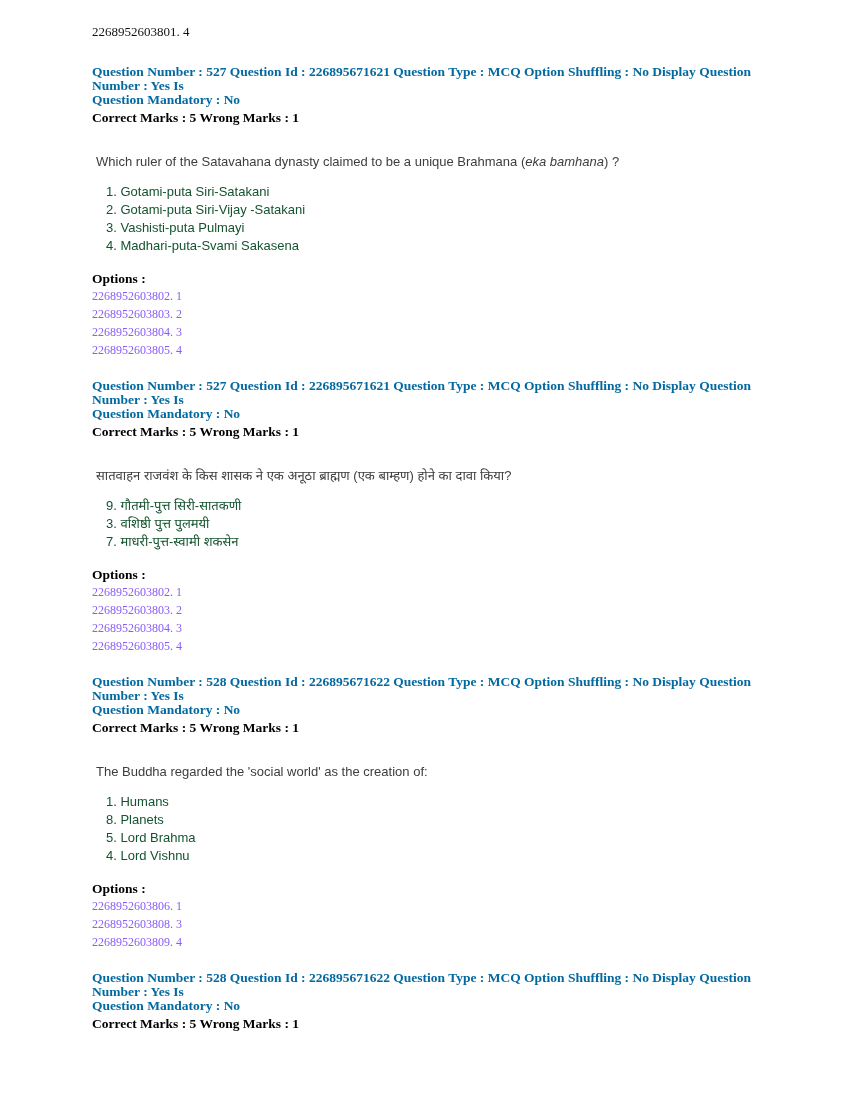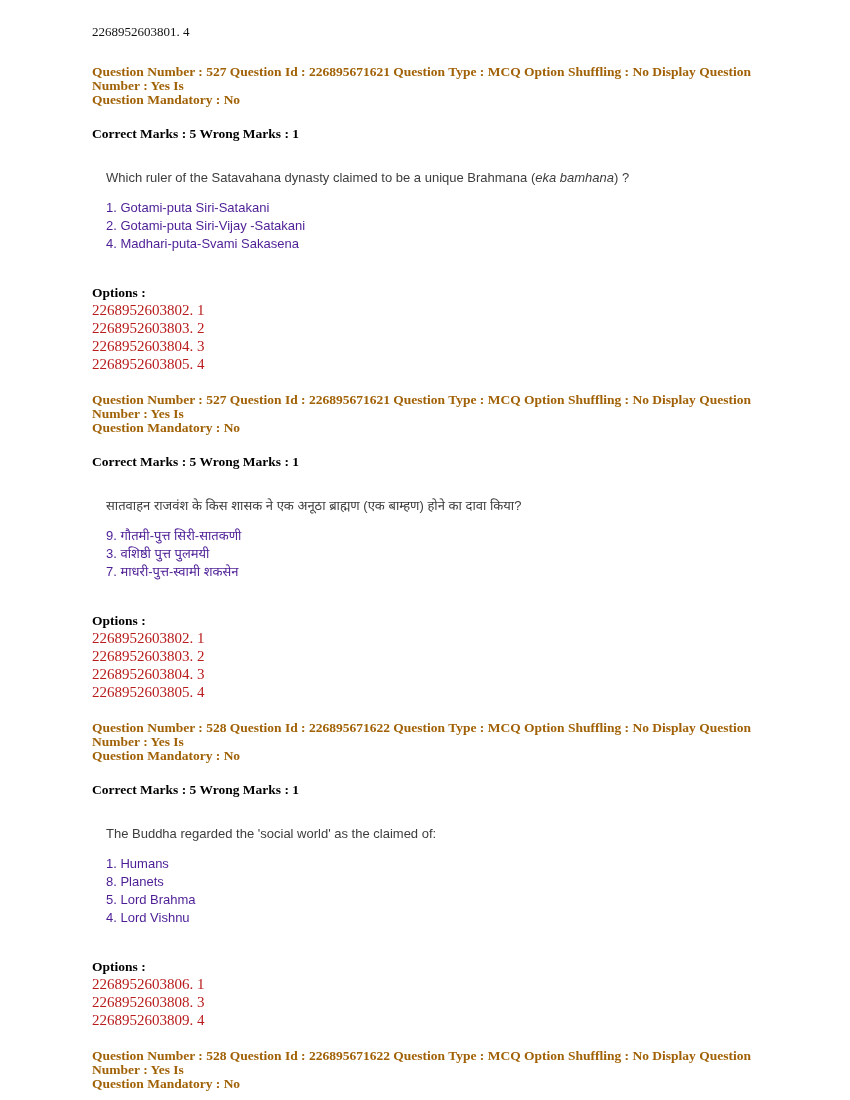--- a/index.html
+++ b/index.html
@@ -18,58 +18,58 @@
     color: #111;
   }
 
   .block { margin-top: 20px; }
   .block.first { margin-top: 25px; }
 
   .qmeta {
     font-weight: bold;
     font-size: 13.5px;
     line-height: 14px;
-    color: #a16207;
+    color: #0369a1;
   }
   .marks-line {
-    margin-top: 20px;
+    margin-top: 4px;
     font-weight: bold;
     font-size: 13.5px;
     line-height: 14px;
   }
 
   .question {
-    margin: 28px 0 0 14px;
+    margin: 28px 0 0 4px;
     font-family: "Liberation Sans", "DejaVu Sans", sans-serif;
     font-size: 13px;
     line-height: 17px;
     color: #3d3d3d;
   }
   .question i { font-style: italic; }
 
   .choices {
     margin: 13px 0 0 14px;
     list-style: none;
     font-family: "Liberation Sans", "DejaVu Sans", sans-serif;
     font-size: 13px;
     line-height: 18px;
-    color: #4c1d95;
+    color: #14532d;
   }
 
   .options-heading {
-    margin-top: 32px;
+    margin-top: 16px;
     font-weight: bold;
     font-size: 13.5px;
     line-height: 16px;
   }
   .option-ids {
     list-style: none;
-    font-size: 15px;
+    font-size: 12px;
     line-height: 18px;
-    color: #b91c1c;
+    color: #8b5cf6;
   }
 </style>
 </head>
 <body>
 
 <div class="page">
 
   <div class="header-id">2268952603801. 4</div>
 
   <section class="block first">
@@ -77,20 +77,21 @@
       <div>Question Number : 527 Question Id : 226895671621 Question Type : MCQ Option Shuffling : No Display Question Number : Yes Is</div>
       <div>Question Mandatory : No</div>
     </div>
     <div class="marks-line">Correct Marks : 5 Wrong Marks : 1</div>
 
     <p class="question"><span>Which ruler of the Satavahana dynasty claimed to be a unique Brahmana (</span><i>eka bamhana</i><span>) ?</span></p>
 
     <ul class="choices">
       <li>1. Gotami-puta Siri-Satakani</li>
       <li>2. Gotami-puta Siri-Vijay -Satakani</li>
+      <li>3. Vashisti-puta Pulmayi</li>
       <li>4. Madhari-puta-Svami Sakasena</li>
     </ul>
 
     <div class="options-heading">Options :</div>
     <ul class="option-ids">
       <li>2268952603802. 1</li>
       <li>2268952603803. 2</li>
       <li>2268952603804. 3</li>
       <li>2268952603805. 4</li>
     </ul>
@@ -120,21 +121,21 @@
     </ul>
   </section>
 
   <section class="block">
     <div class="qmeta">
       <div>Question Number : 528 Question Id : 226895671622 Question Type : MCQ Option Shuffling : No Display Question Number : Yes Is</div>
       <div>Question Mandatory : No</div>
     </div>
     <div class="marks-line">Correct Marks : 5 Wrong Marks : 1</div>
 
-    <p class="question"><span>The Buddha regarded the 'social world' as the claimed of:</span><i></i><span></span></p>
+    <p class="question"><span>The Buddha regarded the 'social world' as the creation of:</span><i></i><span></span></p>
 
     <ul class="choices">
       <li>1. Humans</li>
       <li>8. Planets</li>
       <li>5. Lord Brahma</li>
       <li>4. Lord Vishnu</li>
     </ul>
 
     <div class="options-heading">Options :</div>
     <ul class="option-ids">

